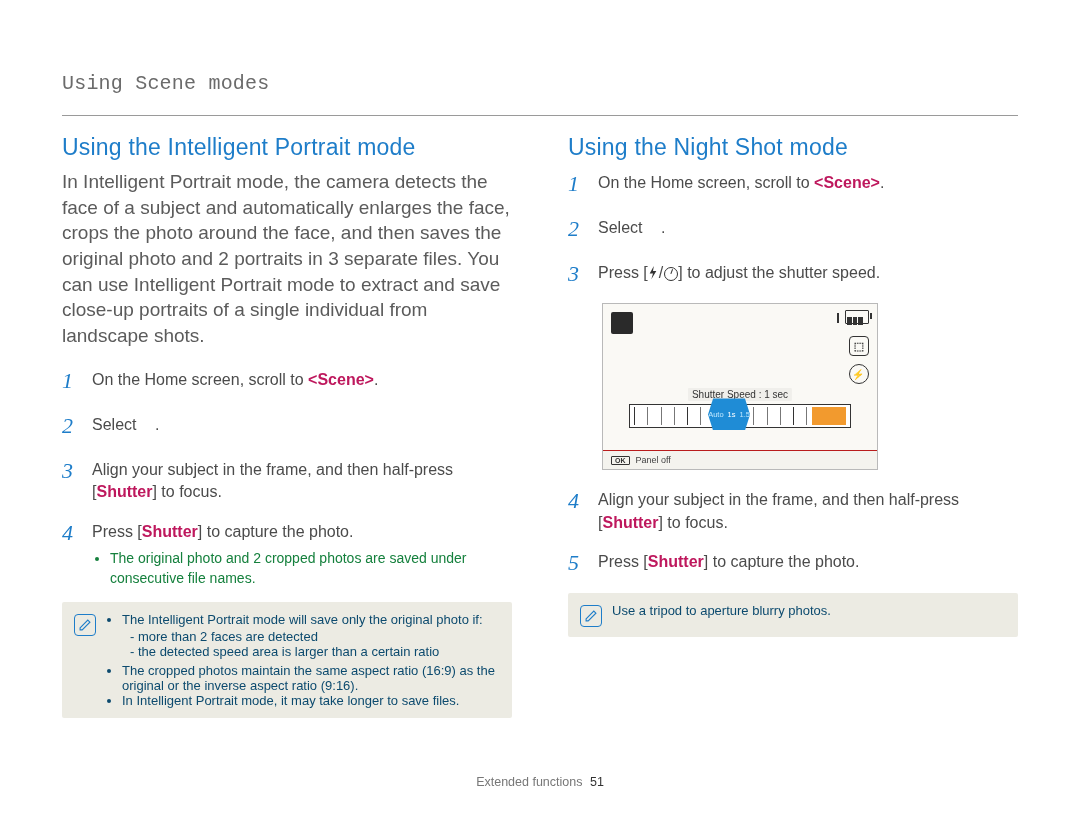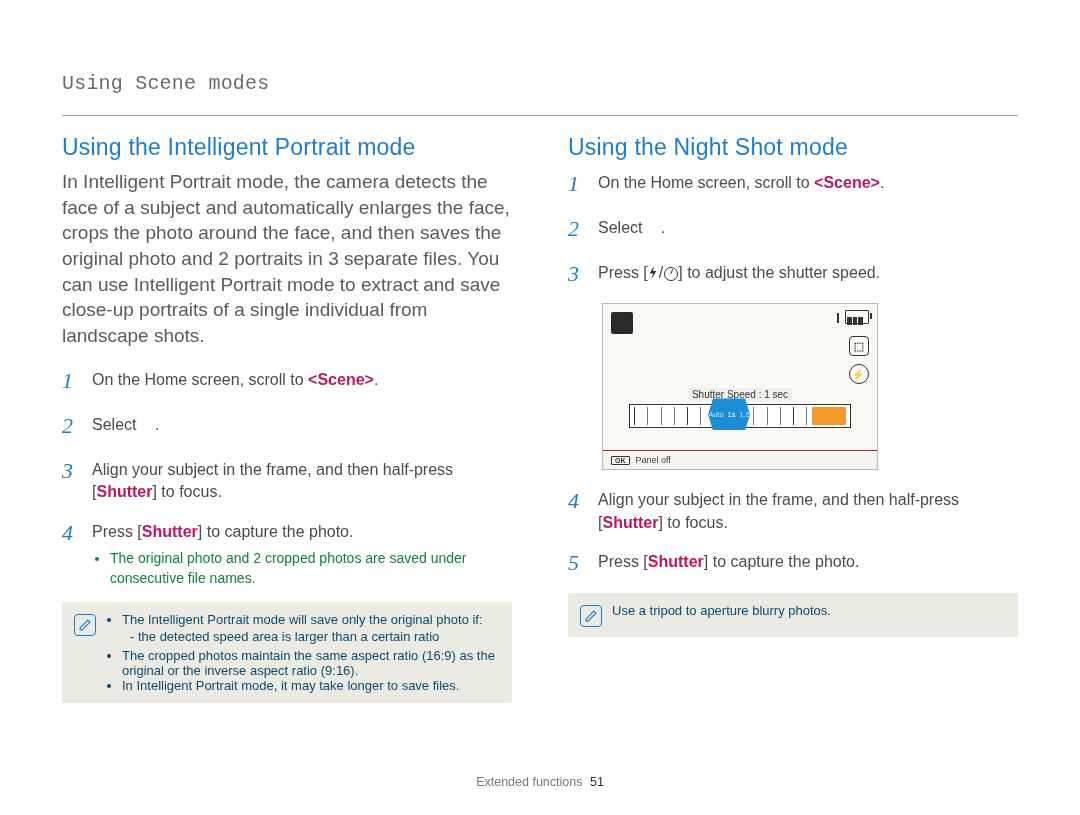--- a/index.html
+++ b/index.html
@@ -306,20 +306,21 @@
         <div class="note-icon">
           <svg viewBox="0 0 20 20" width="14" height="14">
               <path d="M3 14 L14 3 L17 6 L6 17 L3 17 Z"></path>
             </svg>
         </div>
         <div>
           <ul>
             <li>
               <span>The Intelligent Portrait mode will save only the original photo if:</span>
               <ul>
+                <li>more than 2 faces are detected</li>
                 <li>the detected speed area is larger than a certain ratio</li>
               </ul>
             </li>
             <li>The cropped photos maintain the same aspect ratio (16:9) as the original or the inverse aspect ratio (9:16).</li>
             <li>In Intelligent Portrait mode, it may take longer to save files.</li>
           </ul>
         </div>
       </div>
     </div>
 

